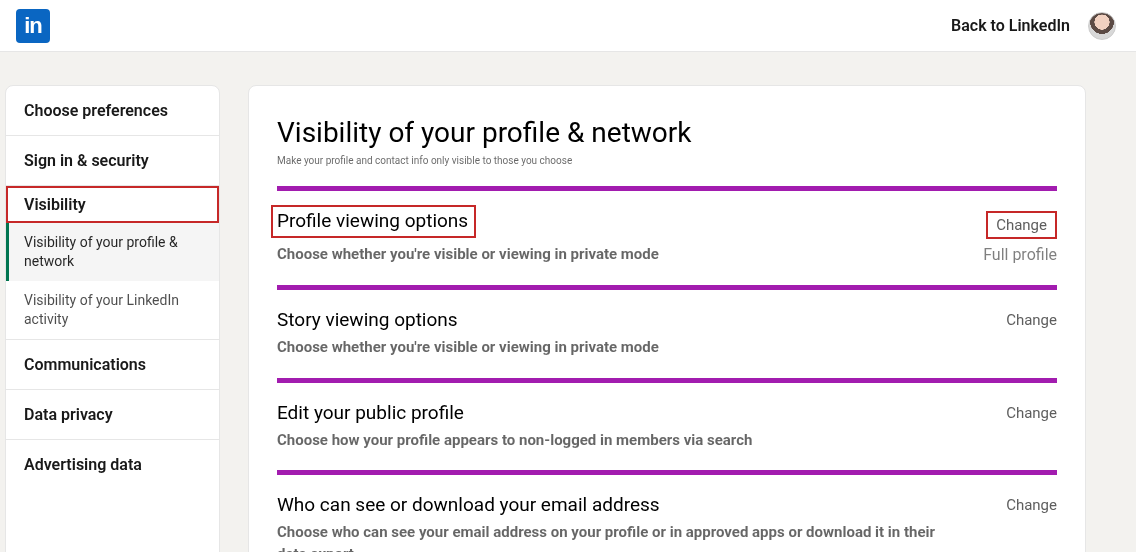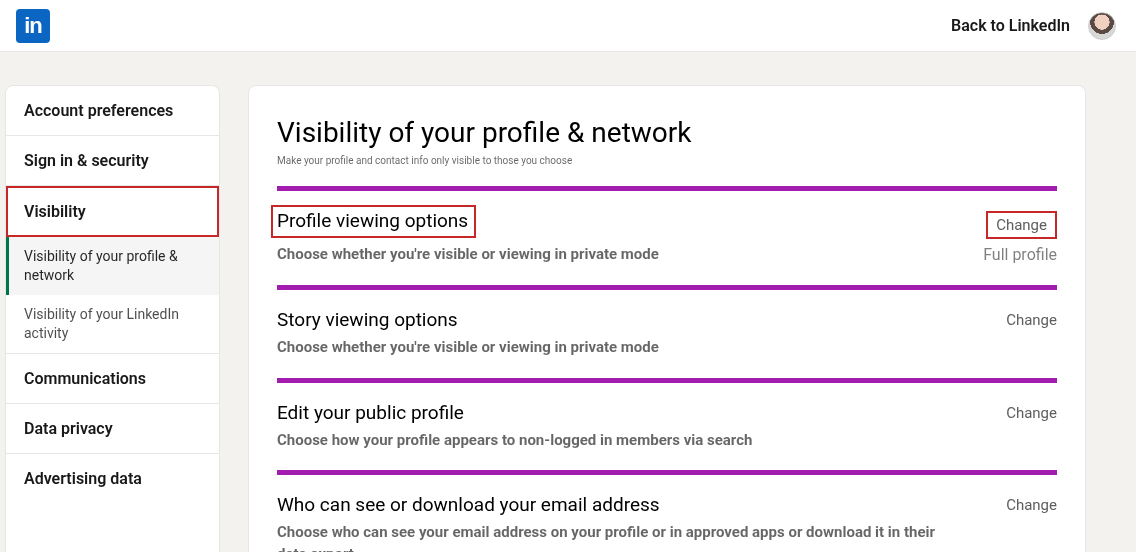--- a/index.html
+++ b/index.html
@@ -68,21 +68,21 @@
       padding: 15px 18px;
       font-size: 16px;
       font-weight: 600;
       color: #191919;
       cursor: pointer;
       border-bottom: 1px solid #e6e6e6;
     }
     .sidebar-section.highlighted {
       border: 2px solid #c62828;
       border-bottom: 2px solid #c62828;
-      padding: 14px 16px;
+      padding: 7px 16px;
     }
     .sidebar-sub-wrapper{
       border-bottom: 1px solid #e6e6e6;
     }
     .sidebar-sub {
       padding: 10px 14px 10px 18px;
       font-size: 14px;
       color: rgba(0,0,0,0.7);
       cursor: pointer;
       line-height: 1.35;
@@ -169,21 +169,21 @@
 <div class="header">
   <div class="logo">in</div>
   <div class="header-right">
     <span class="back-link">Back to LinkedIn</span>
     <div class="avatar"></div>
   </div>
 </div>
 
 <div class="layout">
   <div class="sidebar">
-    <div class="sidebar-section">Account preferences</div>
+    <div class="sidebar-section">Choose preferences</div>
     <div class="sidebar-section">Sign in &amp; security</div>
     <div class="sidebar-section highlighted">Visibility</div>
     <div class="sidebar-sub-wrapper">
       <div class="sidebar-sub active">Visibility of your profile &amp; network</div>
       <div class="sidebar-sub">Visibility of your LinkedIn activity</div>
     </div>
     <div class="sidebar-section">Communications</div>
     <div class="sidebar-section">Data privacy</div>
     <div class="sidebar-section" style="border-bottom: none;">Advertising data</div>
   </div>

